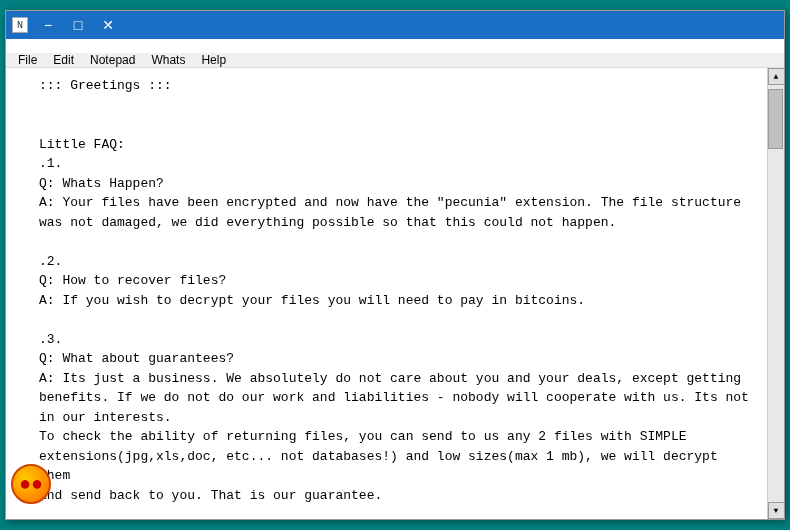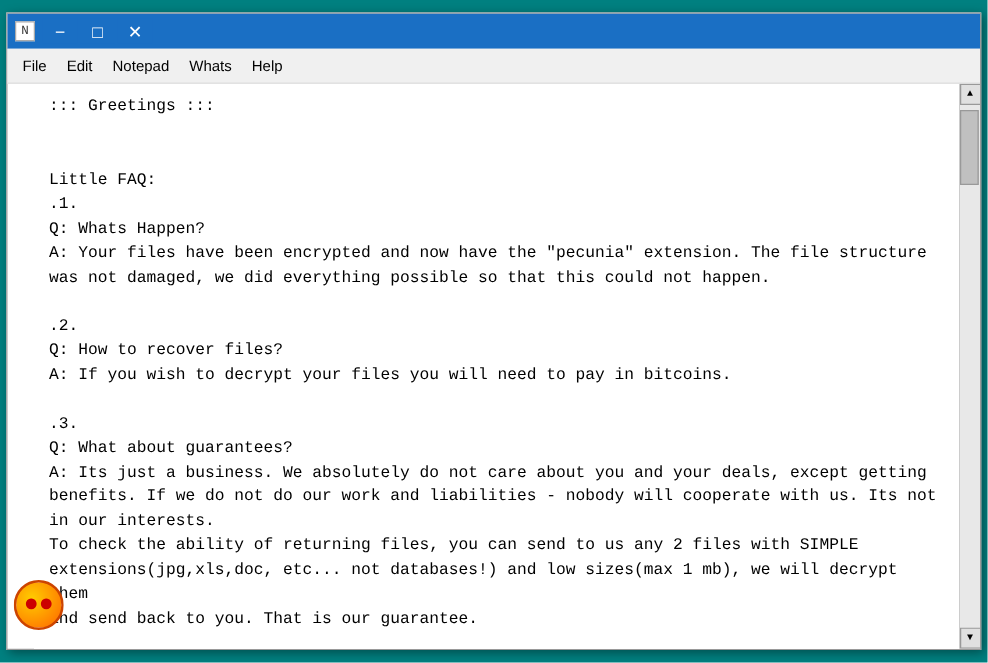--- a/index.html
+++ b/index.html
@@ -66,23 +66,24 @@
       align-items: center;
       justify-content: center;
       font-family: Arial, sans-serif;
     }
     .menu-bar {
       background: #f0f0f0;
       display: flex;
       align-items: center;
       padding: 2px 4px;
       border-bottom: 1px solid #ddd;
-      height: 28px;
+      height: 15px;
       font-family: 'Segoe UI', Arial, sans-serif;
       font-size: 12px;
+      margin-top: 14px;
     }
     .menu-item {
       padding: 2px 8px;
       cursor: pointer;
       color: #000;
     }
     .text-content {
       flex: 1;
       padding: 8px 12px;
       overflow-y: scroll;

